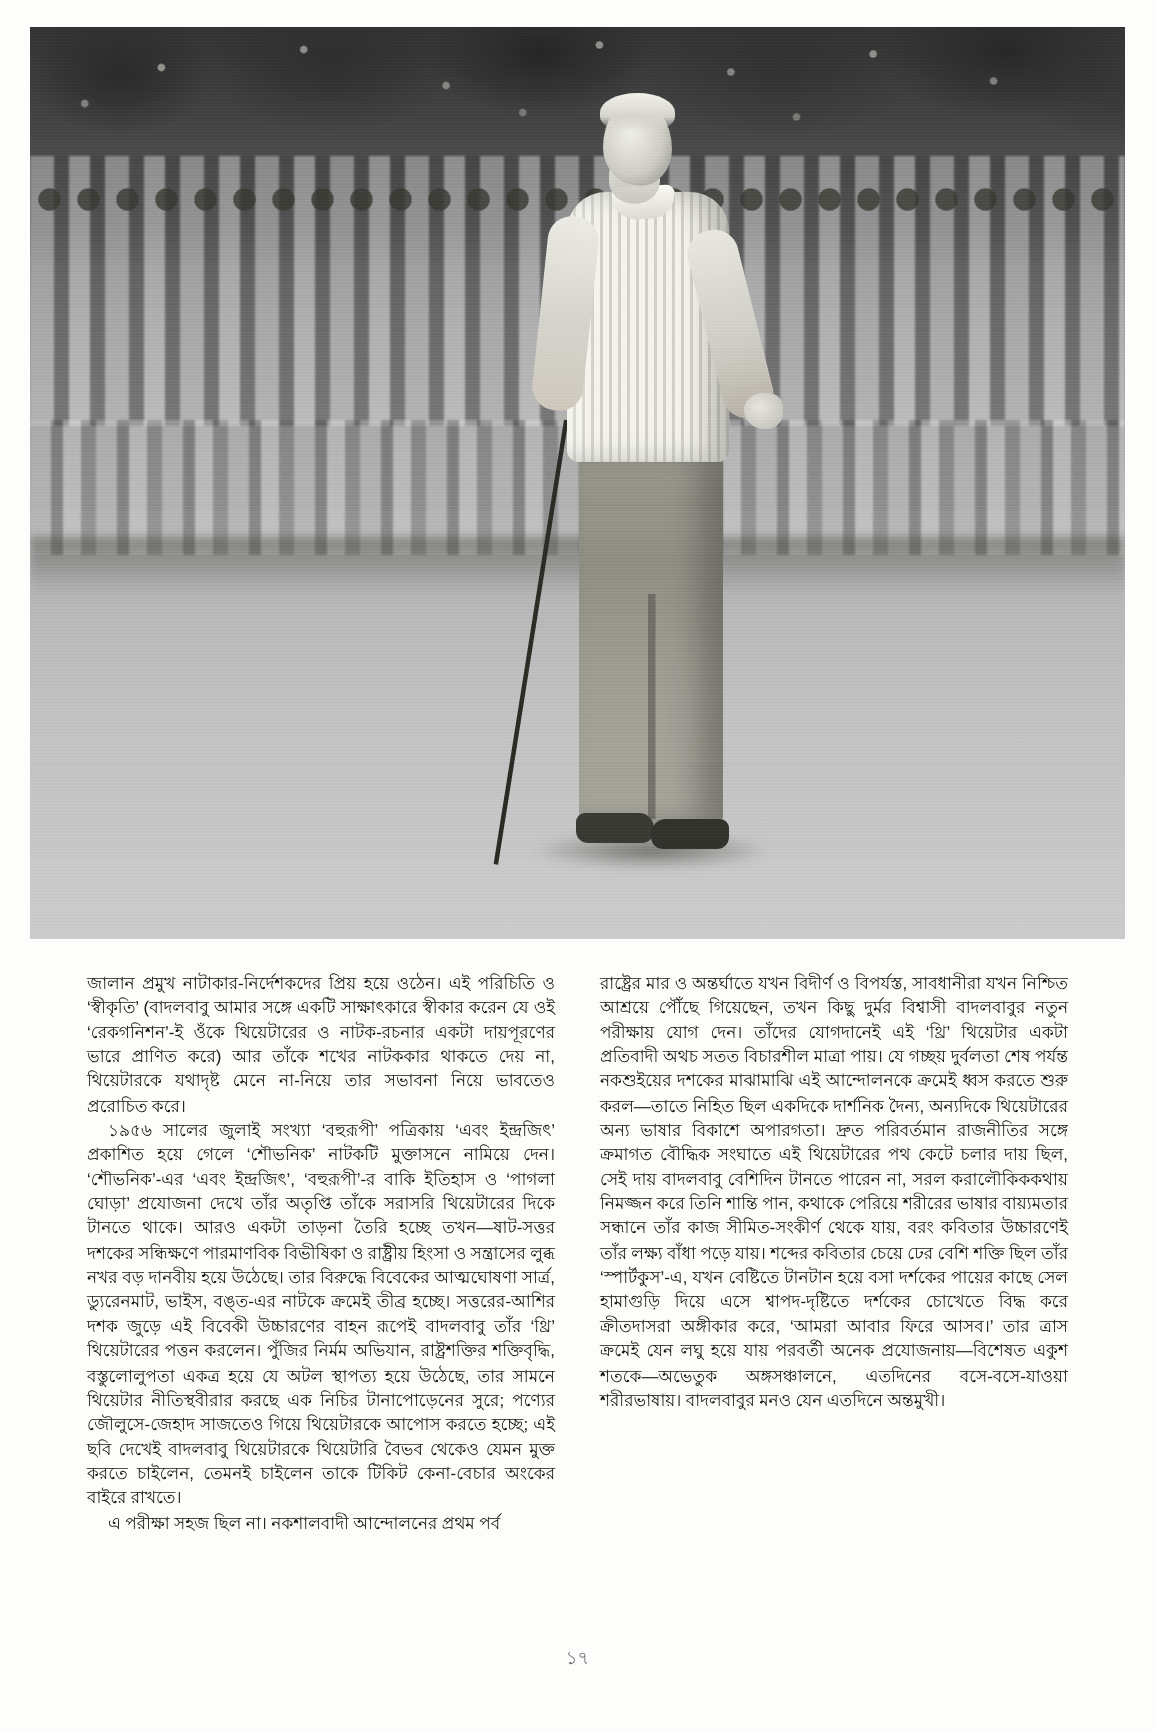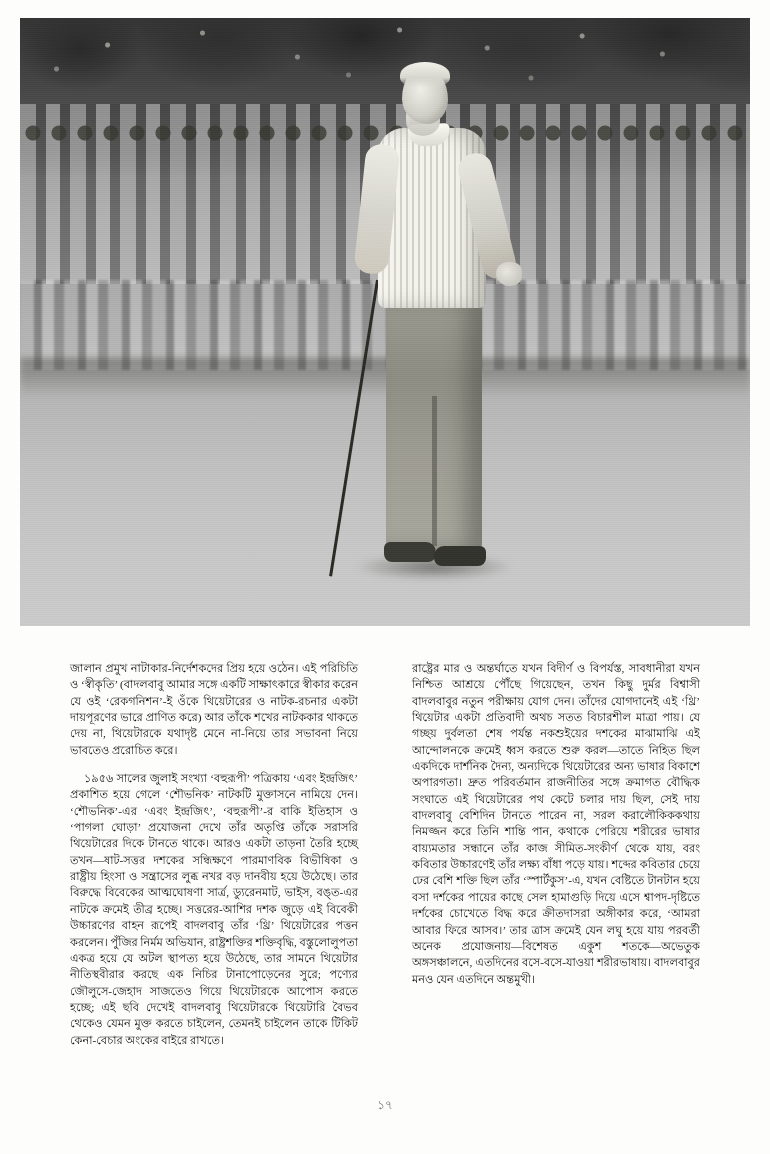--- a/index.html
+++ b/index.html
@@ -246,22 +246,22 @@
     left: 58px;
     top: 648px;
     width: 654px;
     display: flex;
     gap: 30px;
   }
   .col {
     width: 312px;
   }
   .col p {
-    margin: 12px;
-    font-family: Liberation Serif, serif;
+    margin: 0;
+    font-family: Liberation Sans, sans-serif;
     font-size: 11.3px;
     line-height: 16.35px;
     text-align: justify;
     text-justify: inter-word;
     color: #15150f;
     word-spacing: -0.2px;
   }
   .col p.indent {
     text-indent: 14px;
   }
@@ -307,20 +307,21 @@
       <div class="s-hair"></div>
     </div>
 
     <div class="grain"></div>
   </div>
 
   <div class="body-text">
     <div class="col">
       <p>জালান প্রমুখ নাটাকার-নির্দেশকদের প্রিয় হয়ে ওঠেন। এই পরিচিতি ও ‘স্বীকৃতি’ (বাদলবাবু আমার সঙ্গে একটি সাক্ষাৎকারে স্বীকার করেন যে ওই ‘রেকগনিশন’-ই ওঁকে থিয়েটারের ও নাটক-রচনার একটা দায়পূরণের ভারে প্রাণিত করে) আর তাঁকে শখের নাটককার থাকতে দেয় না, থিয়েটারকে যথাদৃষ্ট মেনে না-নিয়ে তার সভাবনা নিয়ে ভাবতেও প্ররোচিত করে।</p>
       <p class="indent">১৯৫৬ সালের জুলাই সংখ্যা ‘বহুরূপী’ পত্রিকায় ‘এবং ইন্দ্রজিৎ’ প্রকাশিত হয়ে গেলে ‘শৌভনিক’ নাটকটি মুক্তাসনে নামিয়ে দেন। ‘শৌভনিক’-এর ‘এবং ইন্দ্রজিৎ’, ‘বহুরূপী’-র বাকি ইতিহাস ও ‘পাগলা ঘোড়া’ প্রযোজনা দেখে তাঁর অতৃপ্তি তাঁকে সরাসরি থিয়েটারের দিকে টানতে থাকে। আরও একটা তাড়না তৈরি হচ্ছে তখন—ষাট-সত্তর দশকের সন্ধিক্ষণে পারমাণবিক বিভীষিকা ও রাষ্ট্রীয় হিংসা ও সন্ত্রাসের লুব্ধ নখর বড় দানবীয় হয়ে উঠেছে। তার বিরুদ্ধে বিবেকের আত্মঘোষণা সার্ত্র, ড্যুরেনমাট, ভাইস, বঙ্ত-এর নাটকে ক্রমেই তীব্র হচ্ছে। সত্তরের-আশির দশক জুড়ে এই বিবেকী উচ্চারণের বাহন রূপেই বাদলবাবু তাঁর ‘থ্রি’ থিয়েটারের পত্তন করলেন। পুঁজির নির্মম অভিযান, রাষ্ট্রশক্তির শক্তিবৃদ্ধি, বস্তুলোলুপতা একত্র হয়ে যে অটল স্থাপত্য হয়ে উঠেছে, তার সামনে থিয়েটার নীতিস্থবীরার করছে এক নিচির টানাপোড়েনের সুরে; পণ্যের জৌলুসে-জেহাদ সাজতেও গিয়ে থিয়েটারকে আপোস করতে হচ্ছে; এই ছবি দেখেই বাদলবাবু থিয়েটারকে থিয়েটারি বৈভব থেকেও যেমন মুক্ত করতে চাইলেন, তেমনই চাইলেন তাকে টিকিট কেনা-বেচার অংকের বাইরে রাখতে।</p>
+      <p class="indent">এ পরীক্ষা সহজ ছিল না। নকশালবাদী আন্দোলনের প্রথম পর্ব</p>
     </div>
     <div class="col">
       <p>রাষ্ট্রের মার ও অন্তর্ঘাতে যখন বিদীর্ণ ও বিপর্যস্ত, সাবধানীরা যখন নিশ্চিত আশ্রয়ে পৌঁছে গিয়েছেন, তখন কিছু দুর্মর বিশ্বাসী বাদলবাবুর নতুন পরীক্ষায় যোগ দেন। তাঁদের যোগদানেই এই ‘থ্রি’ থিয়েটার একটা প্রতিবাদী অথচ সতত বিচারশীল মাত্রা পায়। যে গচ্ছয় দুর্বলতা শেষ পর্যন্ত নকশুইয়ের দশকের মাঝামাঝি এই আন্দোলনকে ক্রমেই ধ্বস করতে শুরু করল—তাতে নিহিত ছিল একদিকে দার্শনিক দৈন্য, অন্যদিকে থিয়েটারের অন্য ভাষার বিকাশে অপারগতা। দ্রুত পরিবর্তমান রাজনীতির সঙ্গে ক্রমাগত বৌদ্ধিক সংঘাতে এই থিয়েটারের পথ কেটে চলার দায় ছিল, সেই দায় বাদলবাবু বেশিদিন টানতে পারেন না, সরল করালৌকিককথায় নিমজ্জন করে তিনি শান্তি পান, কথাকে পেরিয়ে শরীরের ভাষার বায়্যমতার সন্ধানে তাঁর কাজ সীমিত-সংকীর্ণ থেকে যায়, বরং কবিতার উচ্চারণেই তাঁর লক্ষ্য বাঁধা পড়ে যায়। শব্দের কবিতার চেয়ে ঢের বেশি শক্তি ছিল তাঁর ‘স্পার্টকুস’-এ, যখন বেষ্টিতে টানটান হয়ে বসা দর্শকের পায়ের কাছে সেল হামাগুড়ি দিয়ে এসে শ্বাপদ-দৃষ্টিতে দর্শকের চোখেতে বিদ্ধ করে ক্রীতদাসরা অঙ্গীকার করে, ‘আমরা আবার ফিরে আসব।’ তার ত্রাস ক্রমেই যেন লঘু হয়ে যায় পরবর্তী অনেক প্রযোজনায়—বিশেষত একুশ শতকে—অভেতুক অঙ্গসঞ্চালনে, এতদিনের বসে-বসে-যাওয়া শরীরভাষায়। বাদলবাবুর মনও যেন এতদিনে অন্তমুখী।</p>
     </div>
   </div>
 
   <div class="page-number">১৭</div>
 </div>
 
 </body></html>

